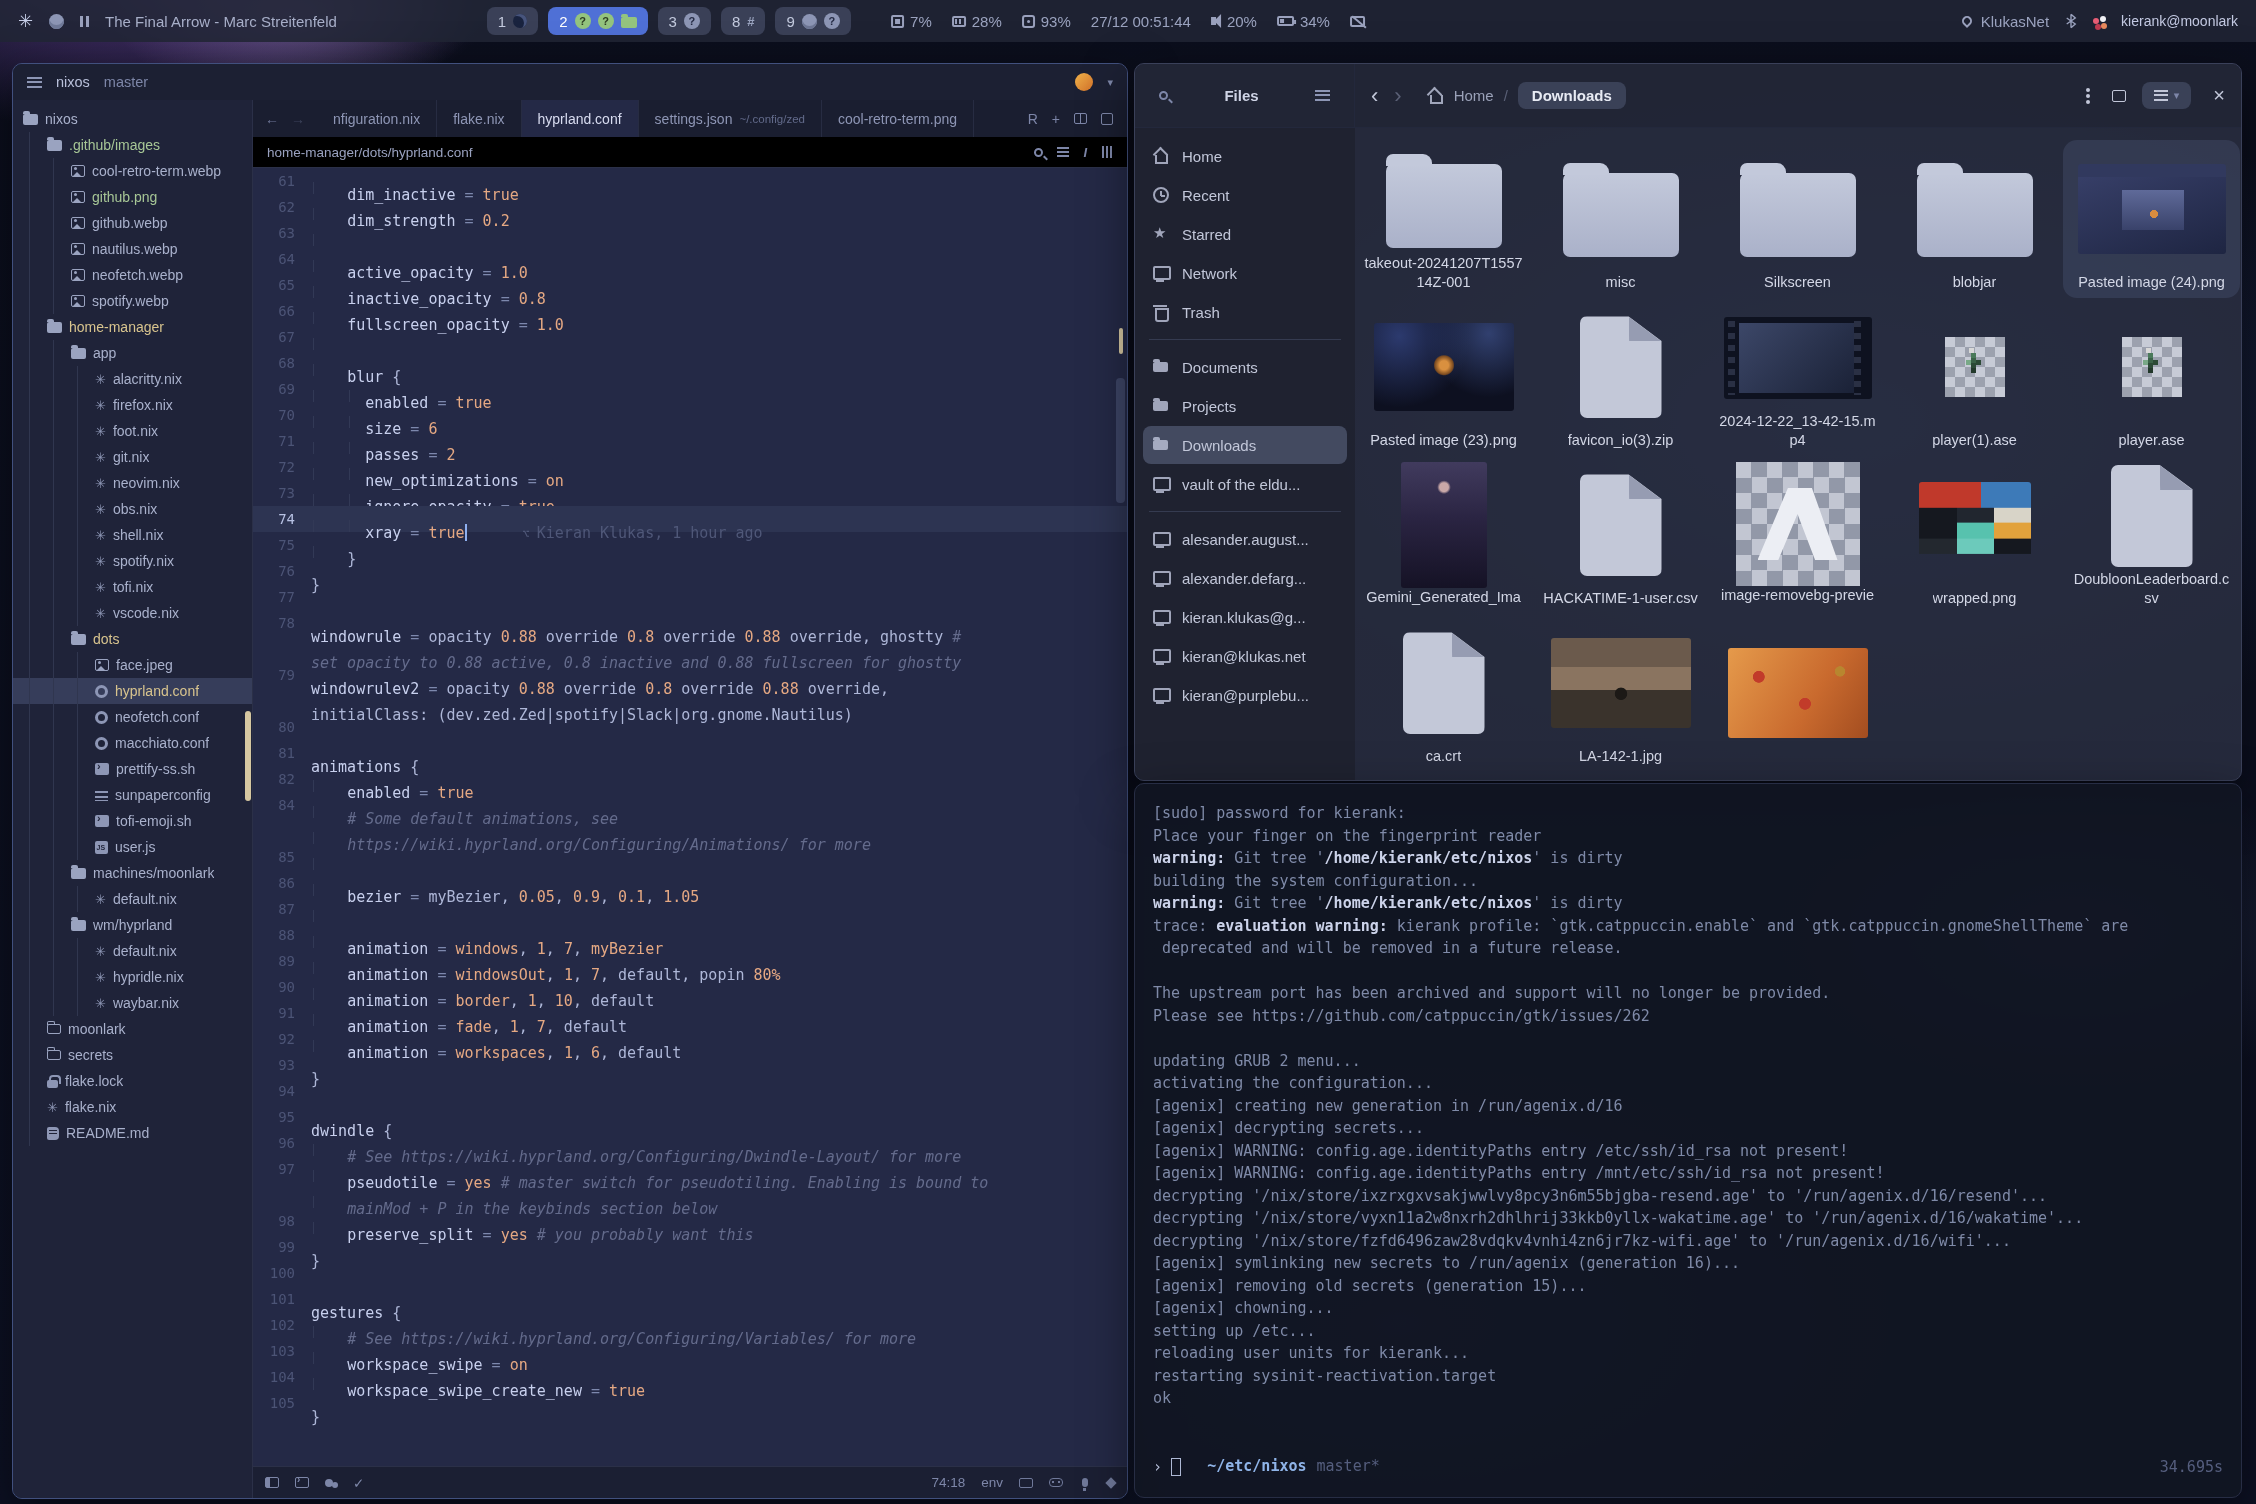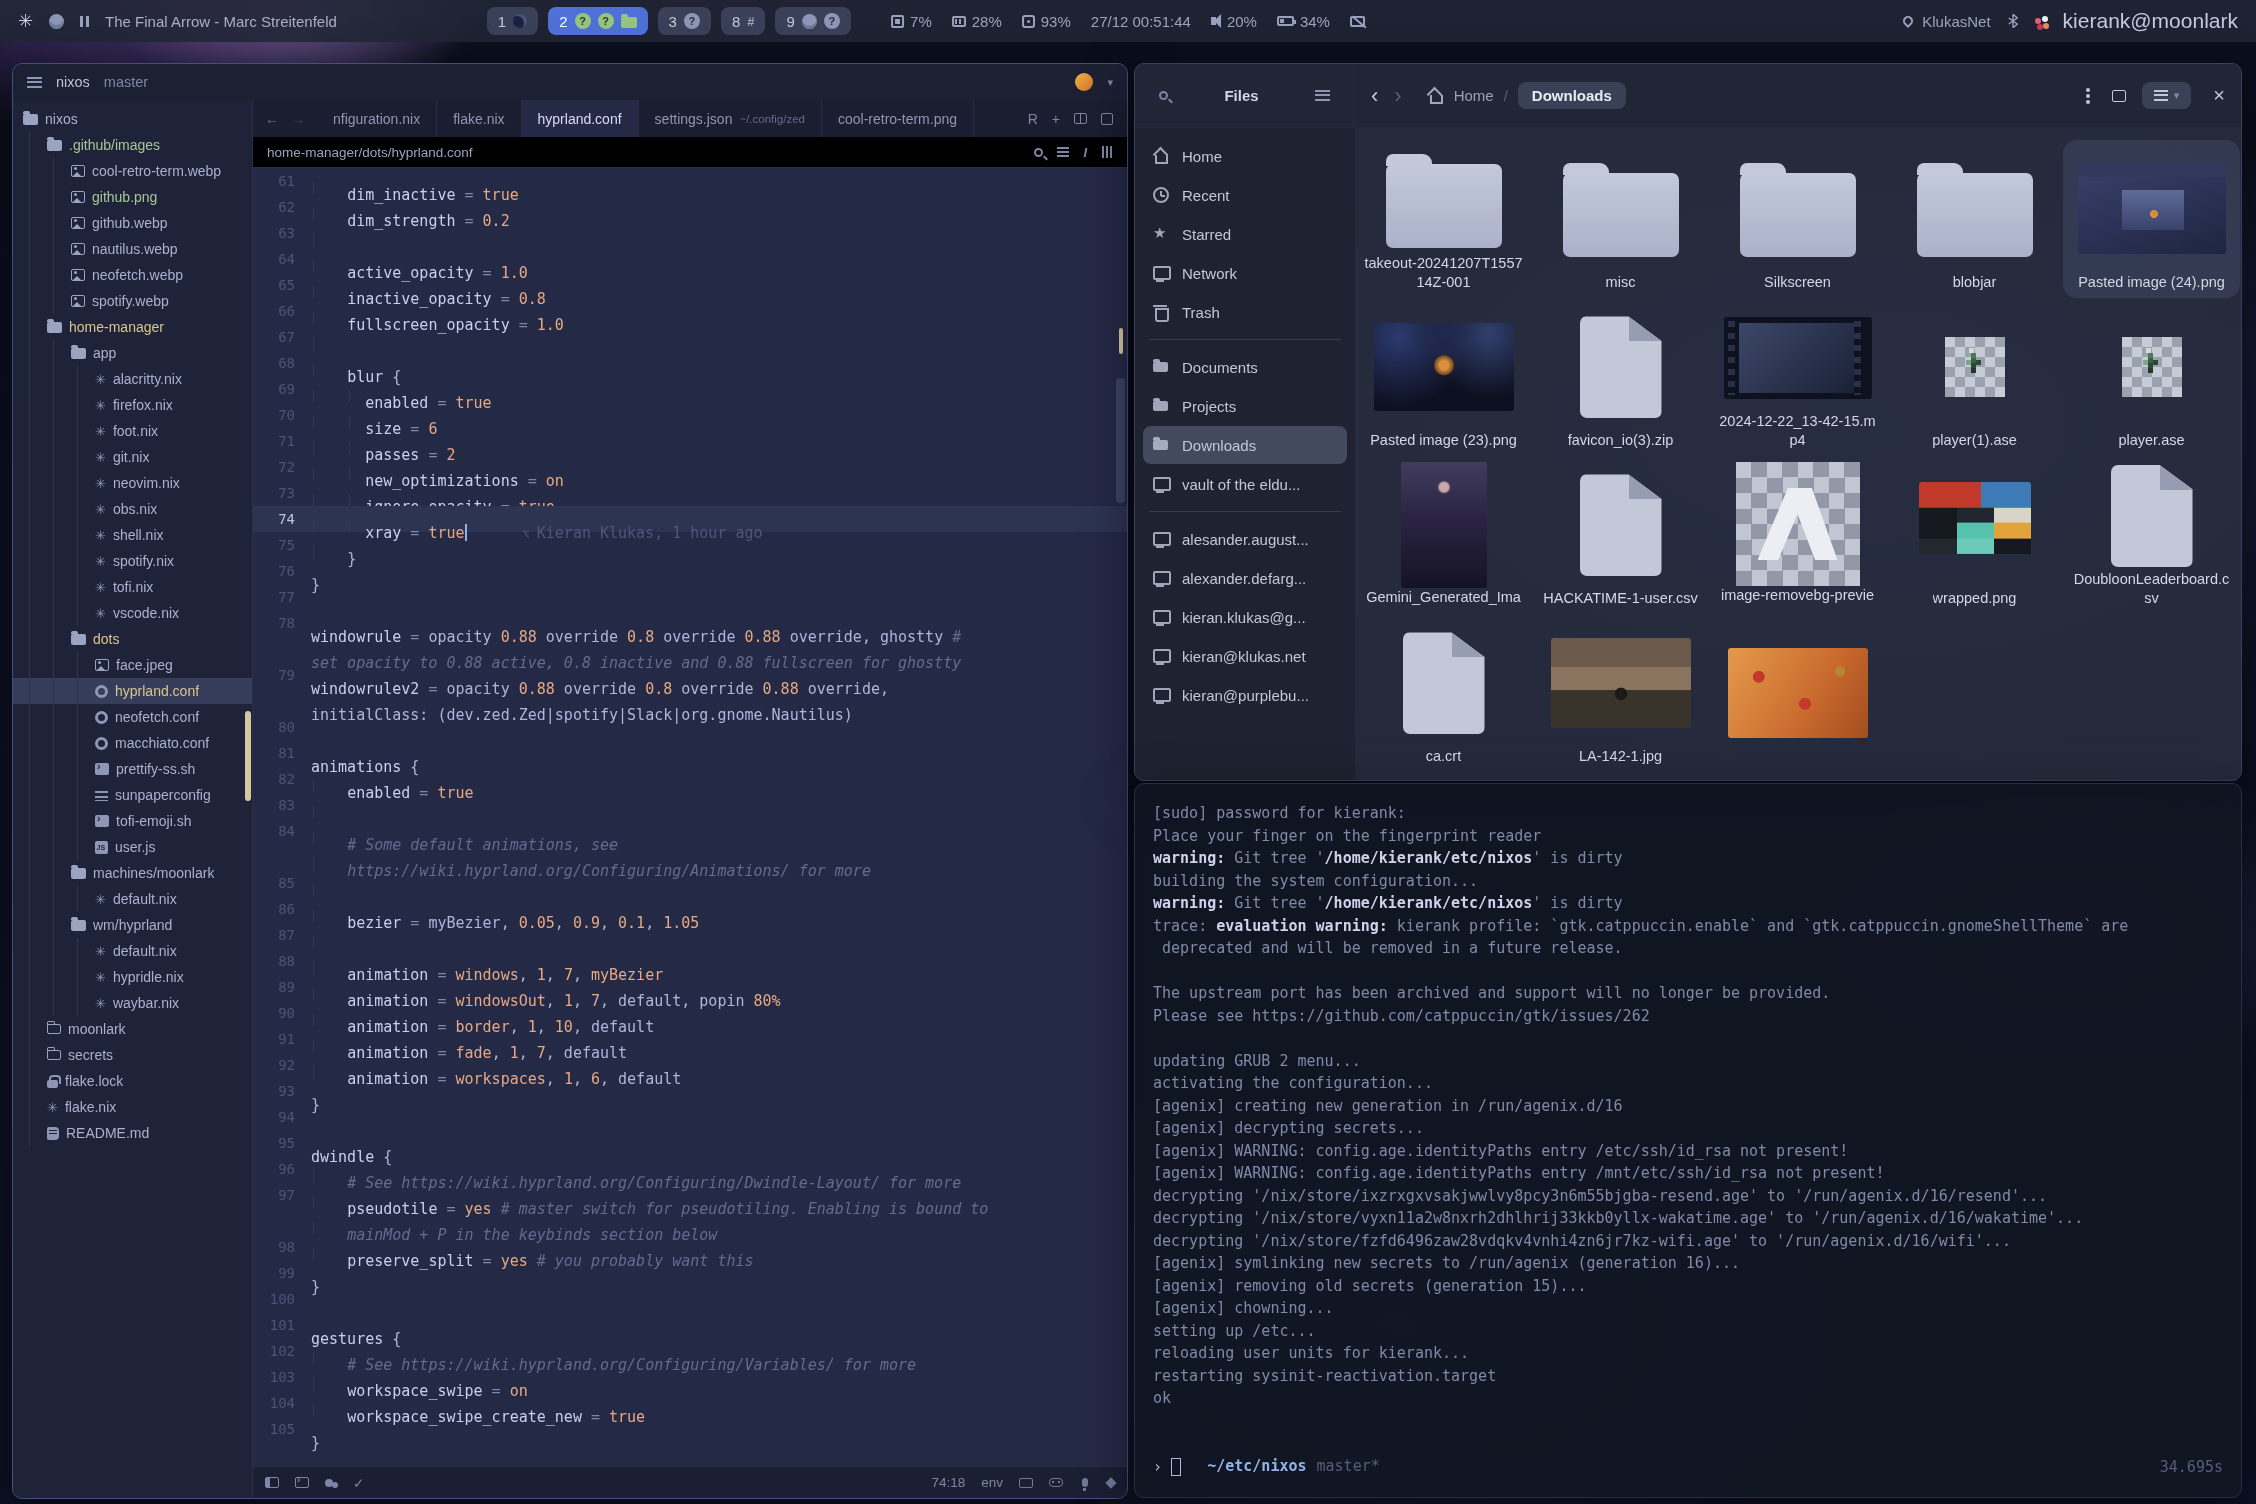--- a/index.html
+++ b/index.html
@@ -26,21 +26,21 @@
   .wsic-moon { width:14px;height:14px;border-radius:50%;background:#19233f;box-shadow:inset -3px 2px 0 0 #47547c; }
   .wsic-q { width:16px;height:16px;border-radius:50%;background:#8d96b5;color:#252b44;font-size:11px;font-weight:bold;text-align:center;line-height:16px; }
   .wsic-q.green { background:#94c47e; color:#2c3b22; }
   .wsic-folder { width:16px;height:11px;background:#94c47e;border-radius:2px;margin-top:2px; }
   .wsic-folder::before { content:"";position:absolute;top:-3px;left:0;width:7px;height:3px;background:inherit;border-radius:2px 2px 0 0; }
   .wsic-slack { font-size:13px; color:#9aa3bf; font-weight:bold; }
   .wsic-spot { width:15px;height:15px;border-radius:50%;background:#8d96b5;box-shadow:inset 0 -3px 0 0 #6d7694; }
   #tb-stats { position:absolute; left:50%; top:0; transform:translateX(-50%); height:42px; display:flex; align-items:center; gap:20px; }
   .stat { display:flex; align-items:center; gap:6px; }
   .tb-right { position:absolute; right:0; top:0; height:42px; display:flex; align-items:center; gap:16px; padding-right:18px; }
-  .tb-user { color:#c3c9e2; font-size:21px; }
+  .tb-user { color:#c3c9e2; font-size:14px; }
   
   .i { display:inline-block; position:relative; }
   .i-nix { color:#c7cfe8; font-size:18px; line-height:18px; }
   .i-spotify { width:15px;height:15px;border-radius:50%;background:#8d96b5;box-shadow:inset 0 -4px 0 0 #707a99; }
   .i-pause { width:3px;height:11px;background:#9aa1bd;box-shadow:6px 0 0 #9aa1bd;margin-right:6px; }
   .i-cpu { width:13px;height:13px;border:2px solid #9aa1bd;border-radius:2px; } .i-cpu::before{content:"";position:absolute;left:2px;top:2px;width:5px;height:5px;background:#9aa1bd;}
   .i-ram { width:14px;height:11px;border:2px solid #9aa1bd;border-radius:2px;} .i-ram::before{content:"";position:absolute;left:1px;top:1px;width:8px;height:5px;background:repeating-linear-gradient(90deg,#9aa1bd 0 2px,transparent 2px 4px);}
   .i-disk { width:13px;height:13px;border:2px solid #9aa1bd;border-radius:3px;} .i-disk::before{content:"";position:absolute;left:3px;top:3px;width:3px;height:3px;border-radius:50%;background:#9aa1bd;}
   .i-vol { width:5px;height:8px;background:#9aa1bd;margin-right:5px;} .i-vol::before{content:"";position:absolute;left:3px;top:-3px;border-top:7px solid transparent;border-bottom:7px solid transparent;border-right:7px solid #9aa1bd;}
   .i-bat { width:17px;height:10px;border:2px solid #9aa1bd;border-radius:2px;} .i-bat::before{content:"";position:absolute;left:1px;top:1px;width:4px;height:4px;background:#9aa1bd;} .i-bat::after{content:"";position:absolute;right:-4px;top:2px;width:2px;height:4px;background:#9aa1bd;}
@@ -795,24 +795,20 @@
               </div>
               <div class="cl">
                 <span class="gut">81</span>
                 <span class="ctext"><span></span><span class="s-p">animations</span><span class="s-t"> {</span></span>
               </div>
               <div class="cl">
                 <span class="gut">82</span>
                 <span class="ctext"><span class="guide" style="left: 2px;"></span><span>    </span><span class="s-p">enabled</span><span class="s-o"> = </span><span class="s-v">true</span></span>
               </div>
               <div class="cl">
-                <span class="gut">83</span>
-                <span class="ctext"><span class="guide" style="left: 2px;"></span><span></span></span>
-              </div>
-              <div class="cl">
                 <span class="gut">84</span>
                 <span class="ctext"><span class="guide" style="left: 2px;"></span><span>    </span><span class="s-c"># Some default animations, see</span></span>
               </div>
               <div class="cl">
                 <span class="gut"></span>
                 <span class="ctext"><span class="guide" style="left: 2px;"></span><span>    </span><span class="s-c">https://wiki.hyprland.org/Configuring/Animations/ for more</span></span>
               </div>
               <div class="cl">
                 <span class="gut">85</span>
                 <span class="ctext"><span class="guide" style="left: 2px;"></span><span></span></span>

